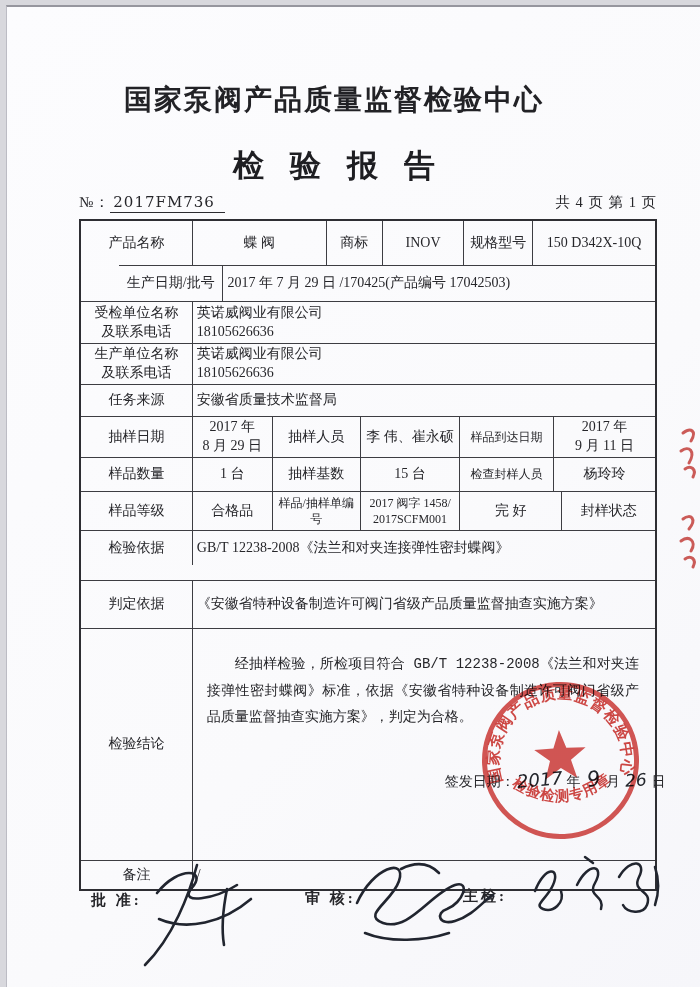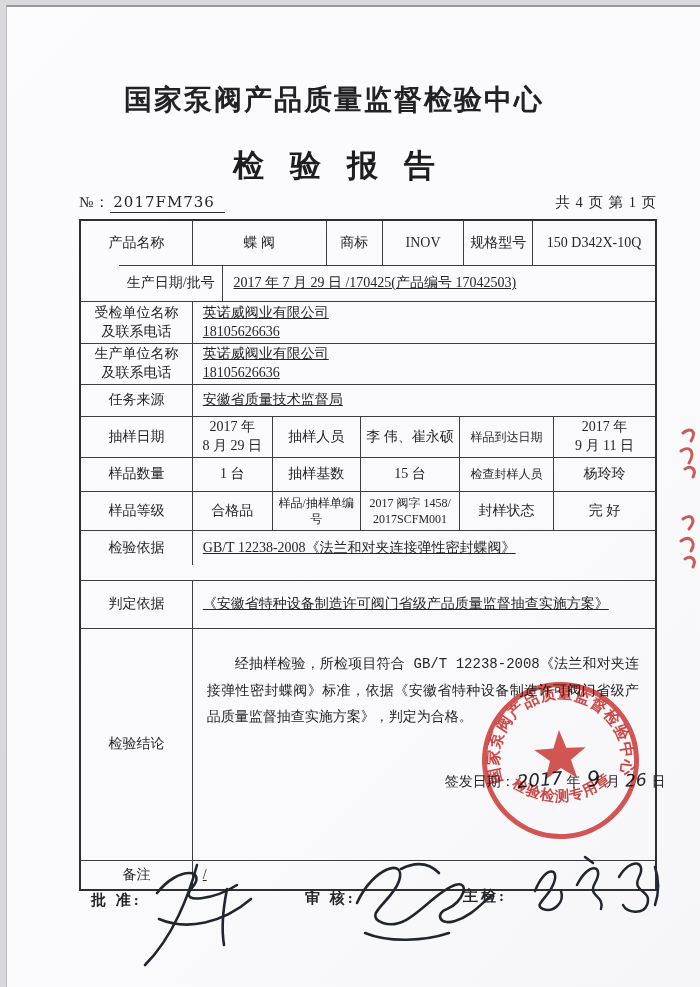--- a/index.html
+++ b/index.html
@@ -36,21 +36,21 @@
     border:2px solid #2e2e33;font-size:14px;background:transparent;
   }
   .r{display:flex;border-top:1px solid #3d3d42;}
   .r:first-child{border-top:none;}
   .c{
     border-left:1px solid #3d3d42;box-sizing:border-box;
     display:flex;flex-direction:column;justify-content:center;align-items:center;
     text-align:center;line-height:1.35;padding:2px 3px;
   }
   .c:first-child{border-left:none;}
-  .cl{align-items:flex-start;text-align:left;padding-left:10px;padding-right:8px;text-decoration:underline;}
+  .cl{align-items:flex-start;text-align:left;padding-left:4px;padding-right:8px;}
   .wL{width:19.3%;}
   .w1b{width:23.3%;}.w1c{width:9.8%;}.w1d{width:14.2%;}.w1e{width:12%;}
   .wb{width:13.9%;}.wc{width:15.4%;}.wd{width:17.3%;}.we{width:16.3%;}
   .grow{flex:1;}
   .h44{height:44px;}.h35{height:35px;margin-left:38px;}.h41{height:41px;}.h40{height:40px;}
   .h31{height:31px;}.h33{height:33px;}.h38{height:38px;}.h34{height:34px;}
   .h47{height:47px;margin-top:15px;}.h231{height:231px;}.h28{height:28px;}
   .small{font-size:12px;}
 
   .concl{position:relative;display:block;text-align:left;padding:0;}
@@ -170,22 +170,22 @@
     </div>
 
     <div class="r h38">
       <div class="c wL">样品等级</div>
       <div class="c wb">合格品</div>
       <div class="c wc small">样品/抽样单编号</div>
       <div class="c wd small">
         <span>2017 阀字 1458/</span>
         <span>2017SCFM001</span>
       </div>
+      <div class="c grow">完  好</div>
       <div class="c we">封样状态</div>
-      <div class="c grow">完  好</div>
     </div>
 
     <div class="r h34">
       <div class="c wL">检验依据</div>
       <div class="c cl grow">GB/T 12238-2008《法兰和对夹连接弹性密封蝶阀》</div>
     </div>
 
     <div class="r h47">
       <div class="c wL">判定依据</div>
       <div class="c cl grow">《安徽省特种设备制造许可阀门省级产品质量监督抽查实施方案》</div>

